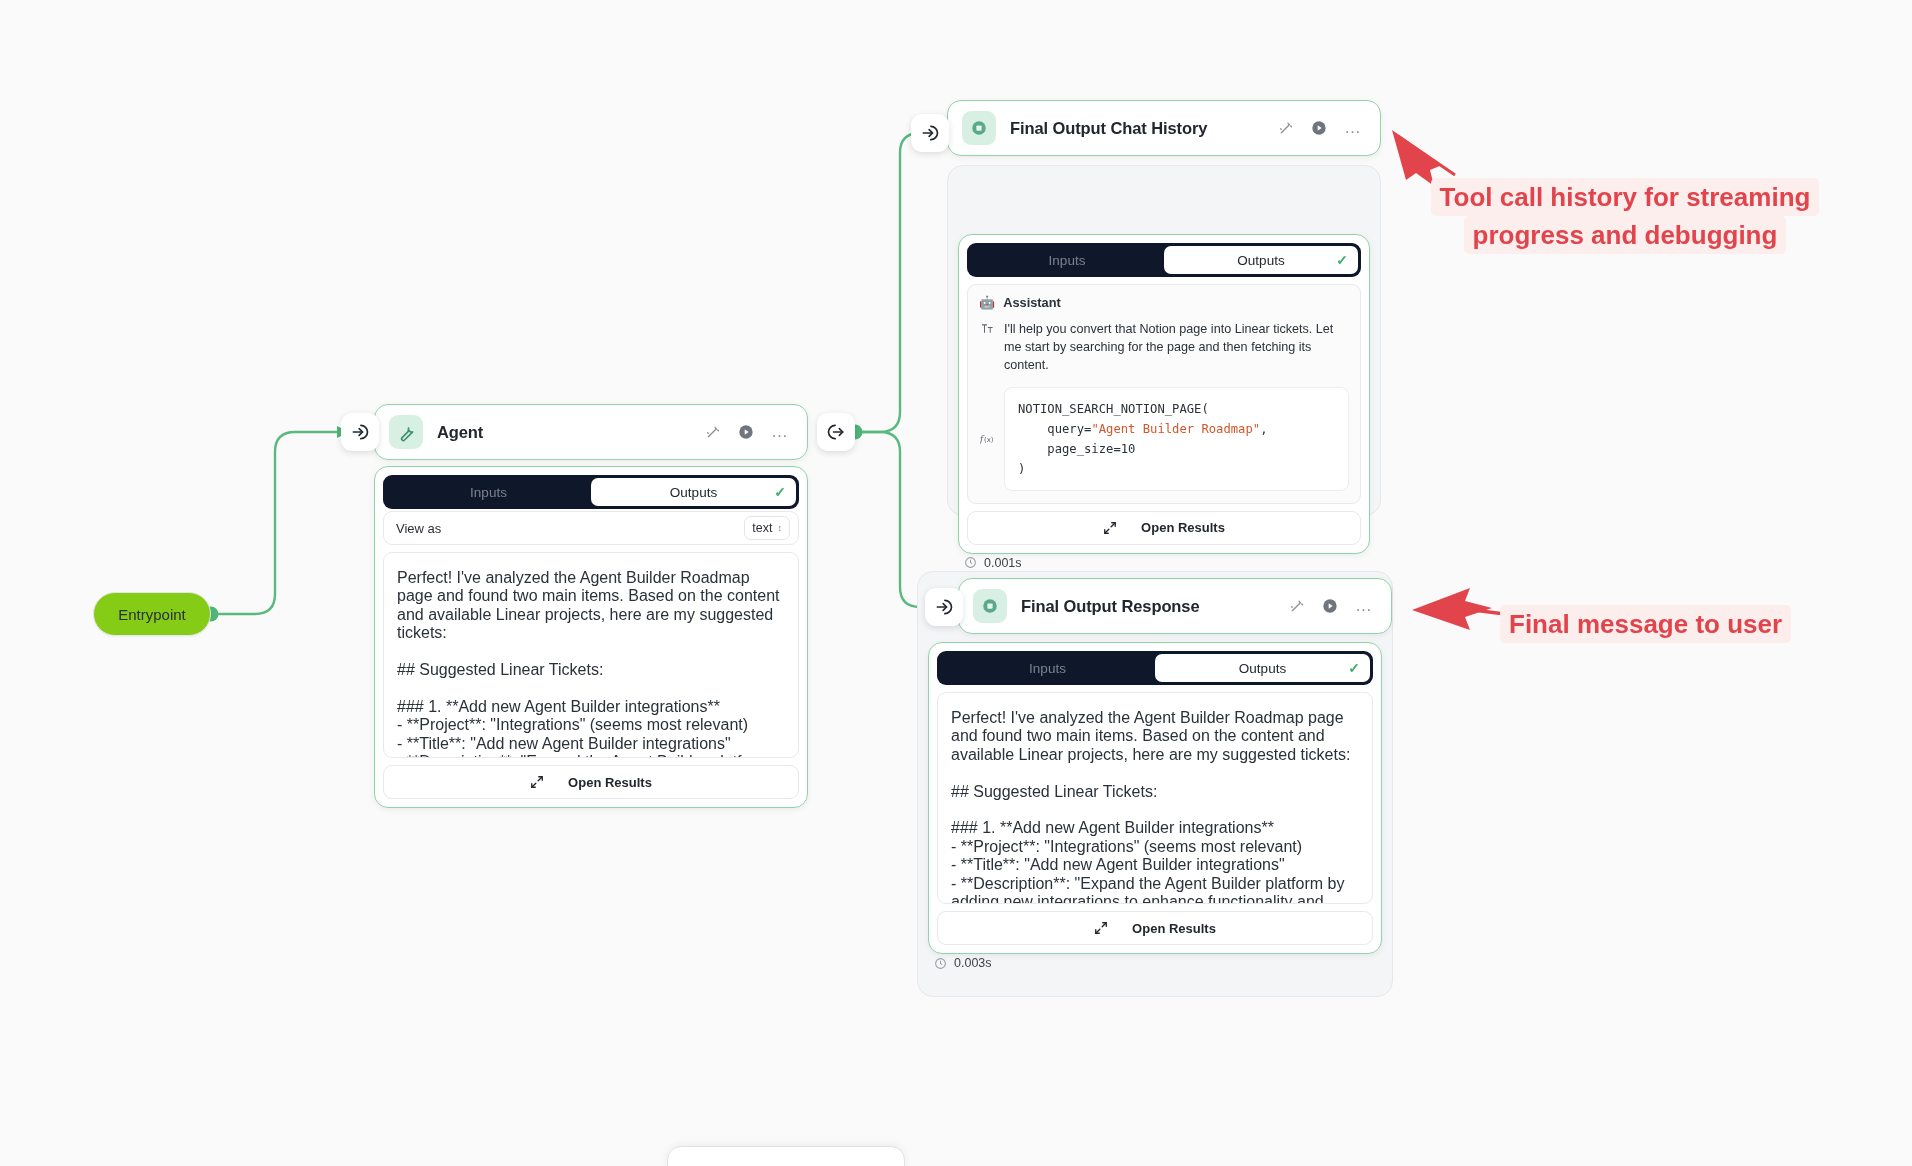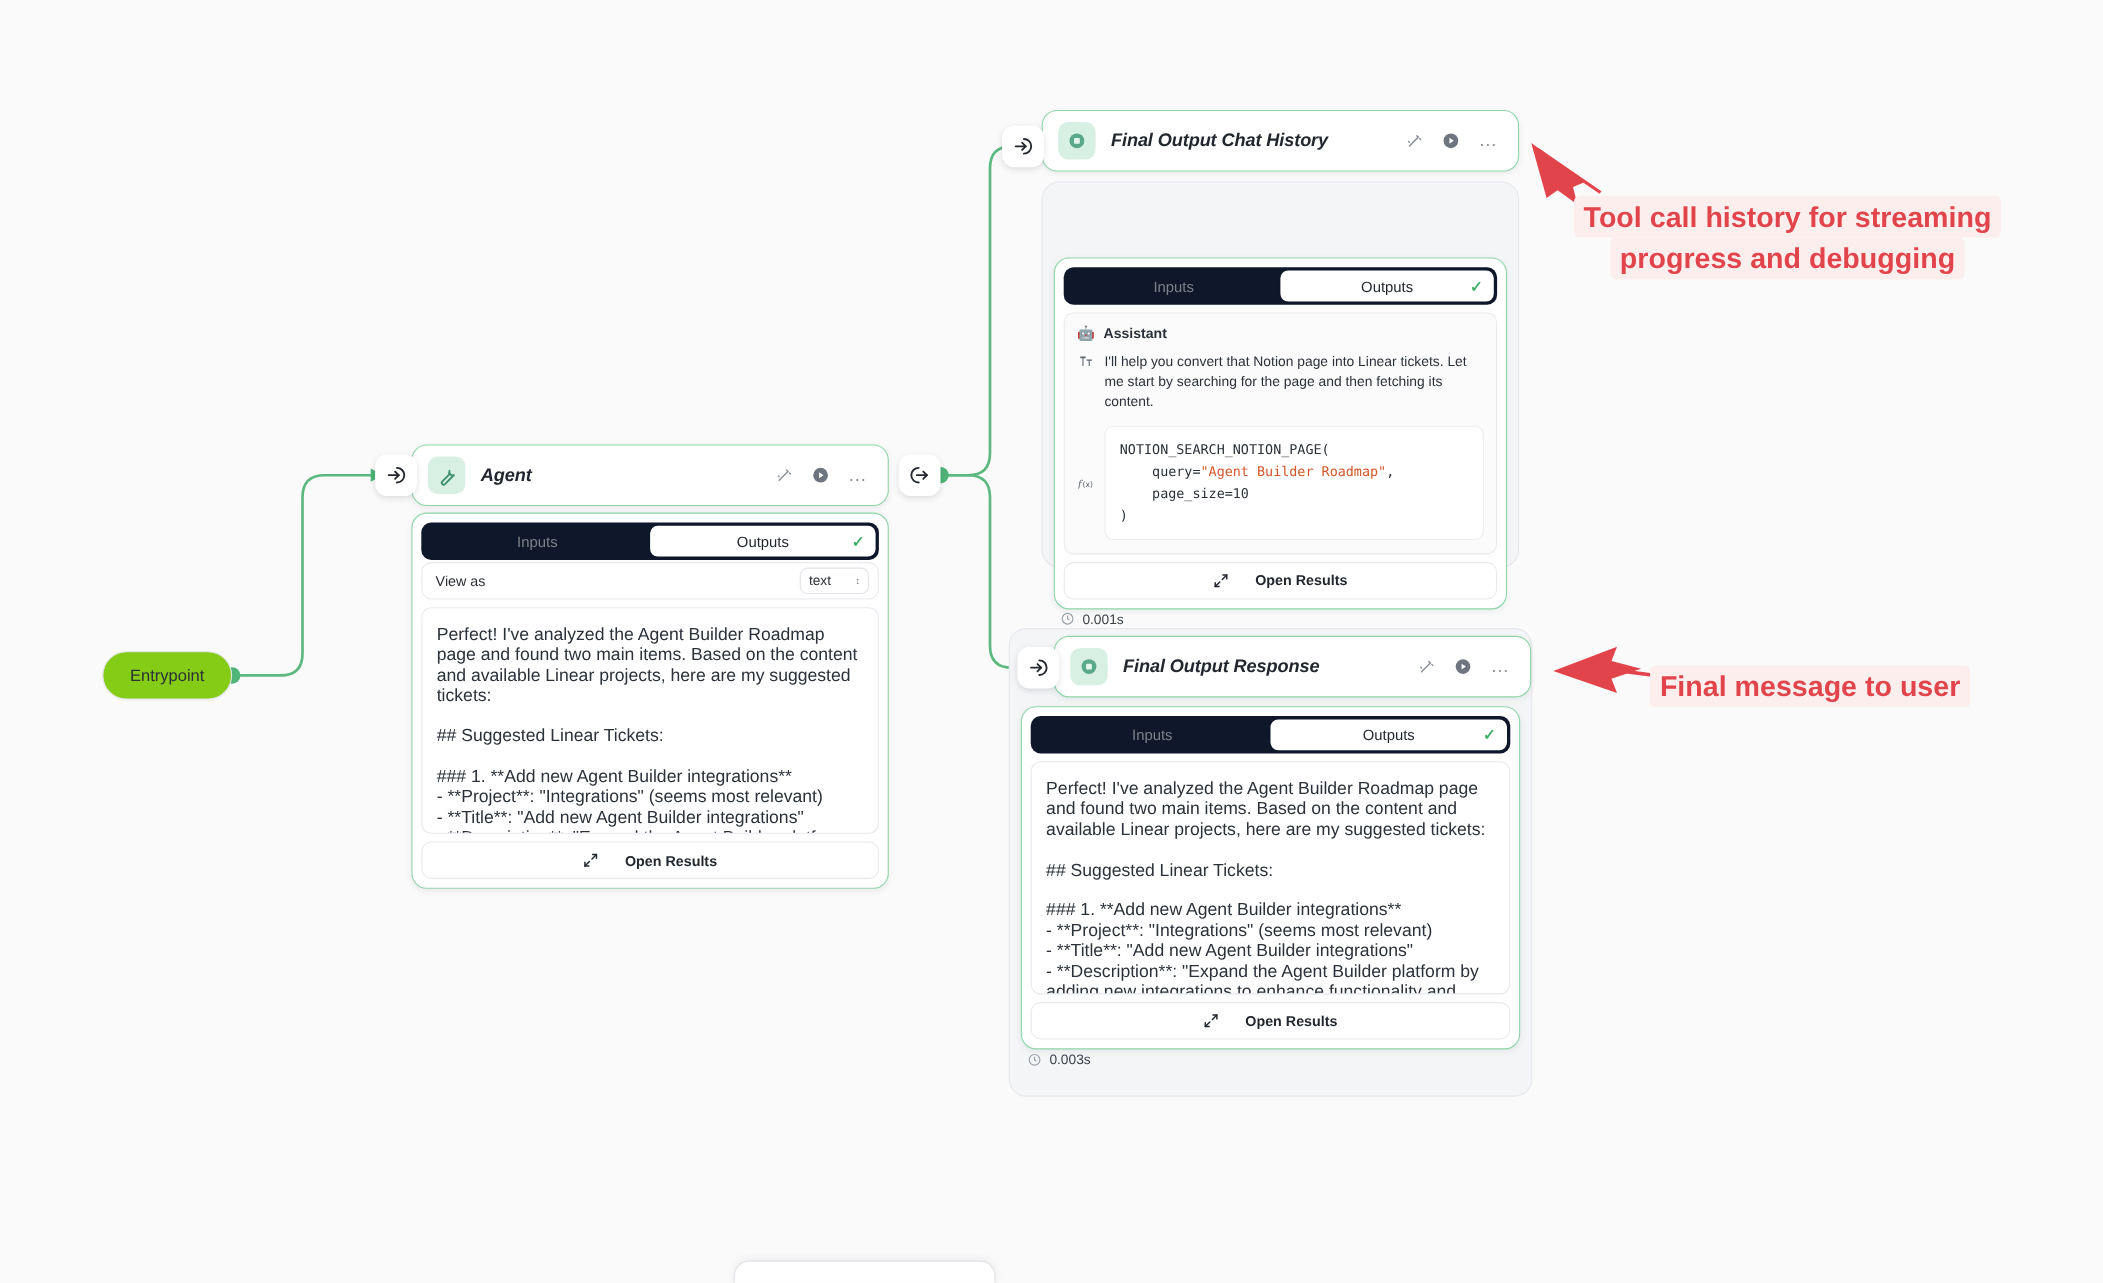--- a/index.html
+++ b/index.html
@@ -42,21 +42,20 @@
     width: 34px; height: 34px; border-radius: 9px;
     background: #d8efe3;
     display: flex; align-items: center; justify-content: center;
     flex: 0 0 auto;
   }
   .node-title {
     margin-left: 14px;
     font-size: 16.5px; font-weight: bold; color: #22272f;
     letter-spacing: -.1px;
     flex: 1 1 auto;
-    font-style: italic;
   }
   .head-actions { display: flex; align-items: center; gap: 17px; }
   .head-actions .ic { display: flex; align-items: center; justify-content: center; cursor: pointer; }
   .dots { font-size: 17px; color: #8b9099; line-height: 8px; letter-spacing: 1px; }
 
   .node-body {
     margin-top: 6px;
     background: #ffffff;
     border: 1.6px solid #8fd5a8;
     border-radius: 14px;
@@ -85,21 +84,21 @@
   .viewas {
     margin-top: 2px; height: 34px;
     border: 1px solid #e7e9ed; border-radius: 9px;
     display: flex; align-items: center; padding: 0 8px 0 12px;
     font-size: 13px; color: #2b2f36;
   }
   .viewas .sel {
     margin-left: auto;
     border: 1px solid #e2e4e9; border-radius: 7px;
     height: 24px; padding: 0 7px;
-    display: flex; align-items: center; gap: 22px;
+    display: flex; align-items: center; gap: 5px;
     font-size: 12.5px; color: #2b2f36; cursor: pointer;
   }
   .updown { display: inline-block; font-size: 9px; line-height: 9px; color: #767c86; }
 
   
   .textpanel {
     margin-top: 7px;
     border: 1px solid #e7e9ed; border-radius: 9px;
     padding: 16px 13px;
     font-size: 16px; line-height: 18.4px; color: #2b313a;

